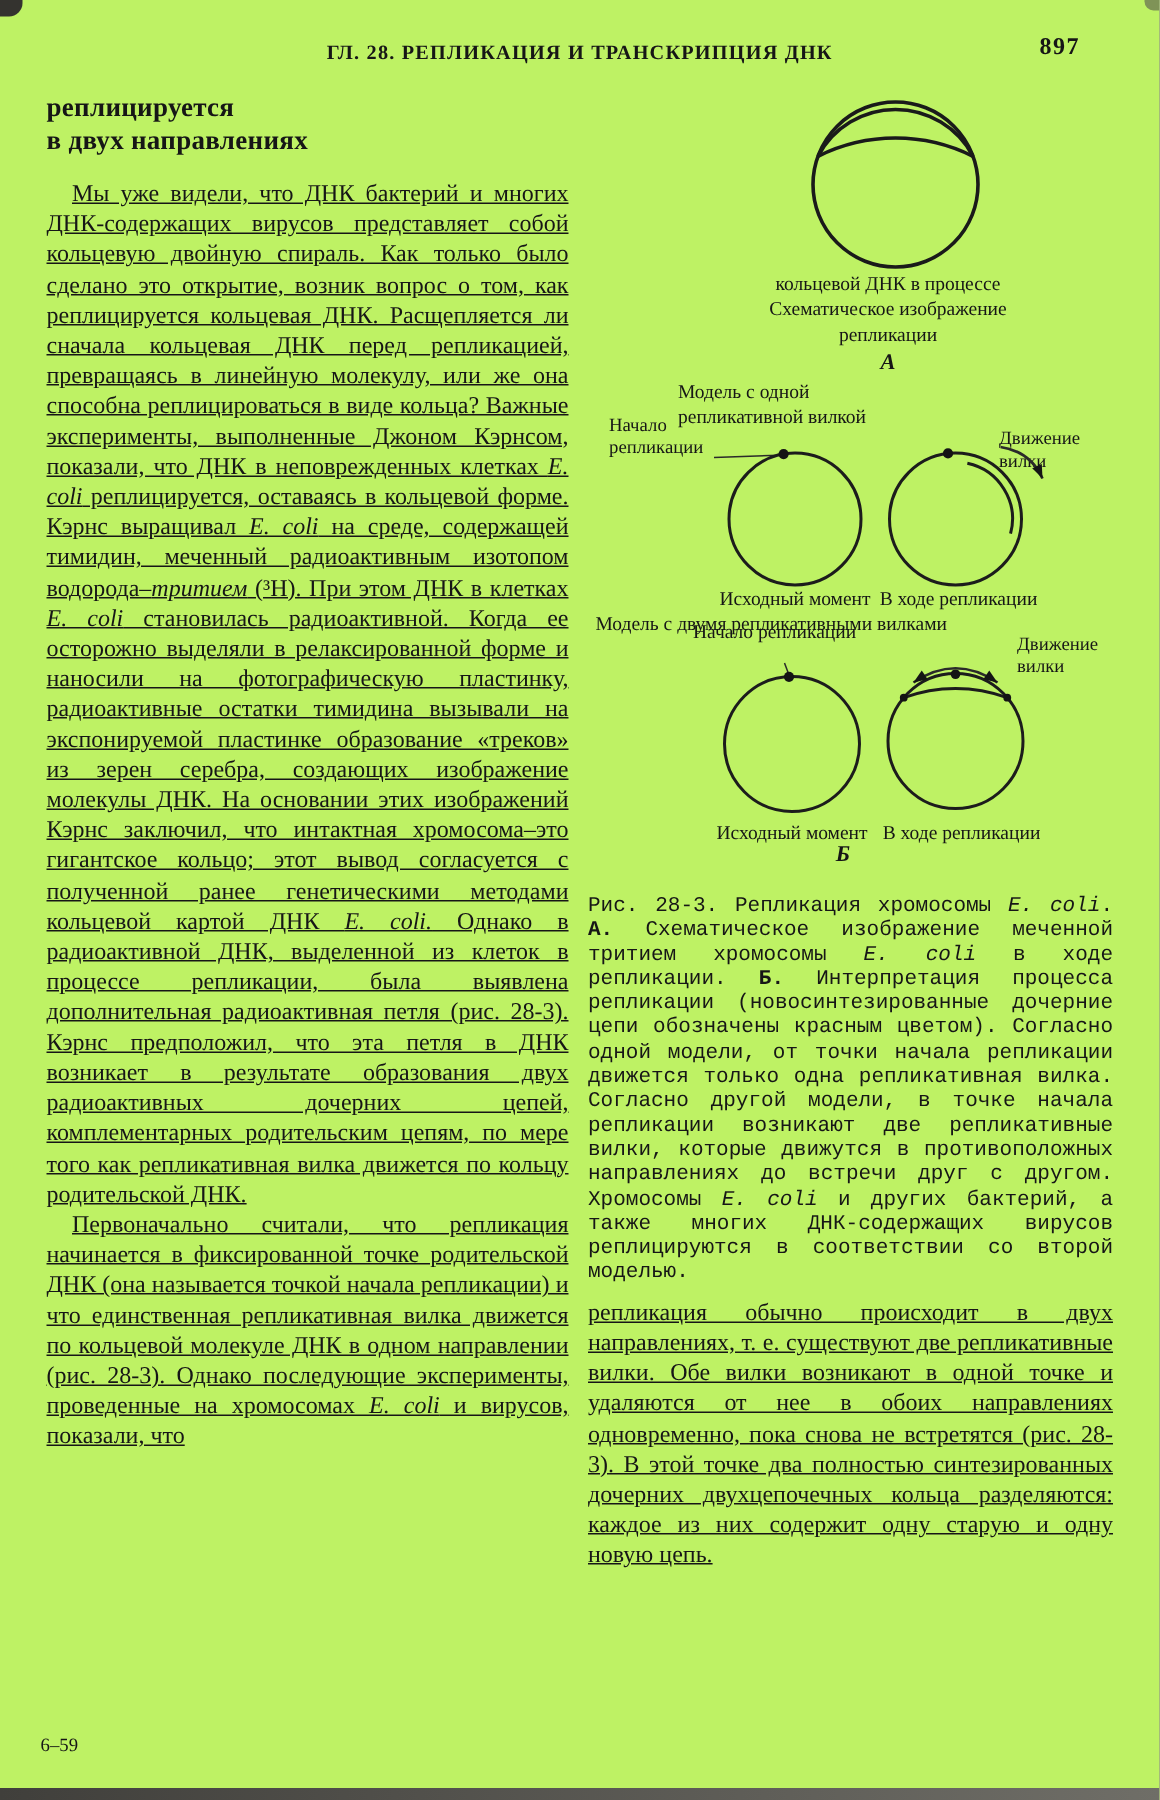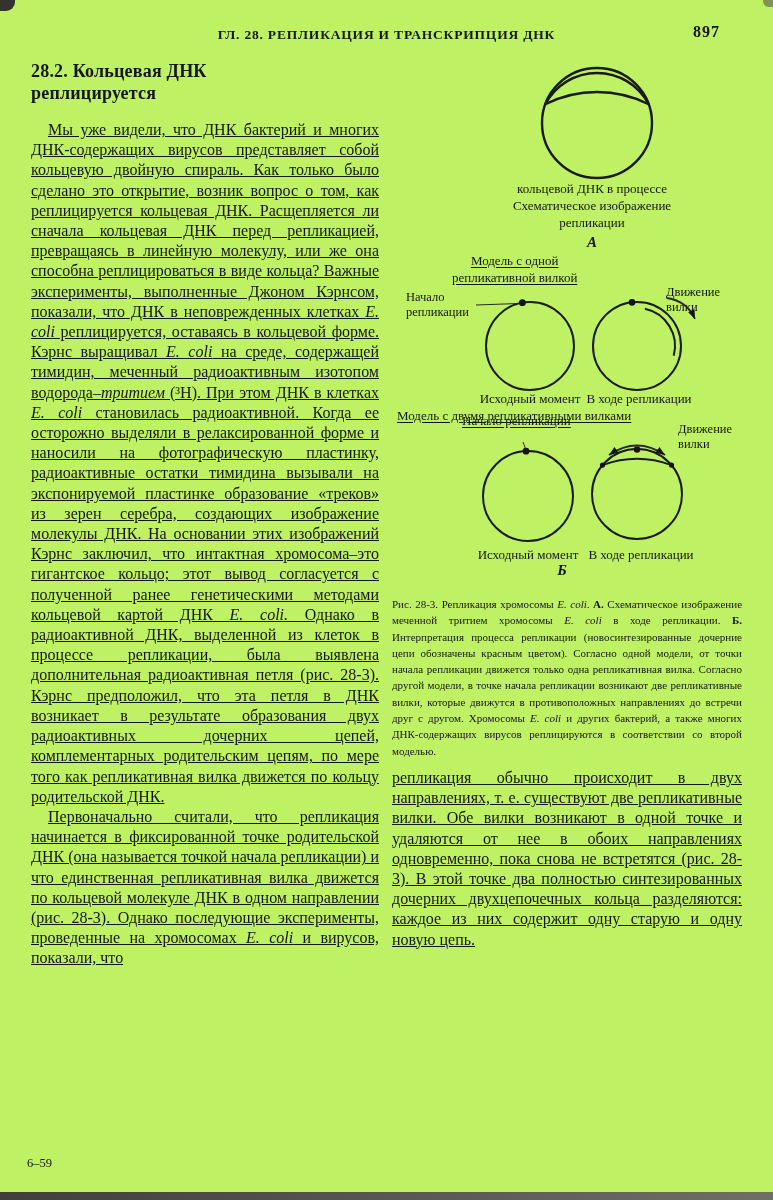--- a/index.html
+++ b/index.html
@@ -18,24 +18,24 @@
   .body-text { font-size: 16px; line-height: 20.2px; text-align: justify;
     hyphens: auto; text-decoration: underline; -webkit-hyphens: auto; }
   .col-left .body-text { margin-top: 16px; }
   .para-indent { text-indent: 17px; }
   .body-text p { margin: 0; }
 
   .col-right { position: absolute; left: 392px; top: 56px; width: 350px; }
   .fig-diagrams { position: relative; height: 540px; font-size: 13px; line-height: 17px; }
   .abs { position: absolute; }
   .ctr { text-align: center; }
-  .und { text-decoration: underline; text-underline-offset: 2px; text-align: center; }
+  .und { text-underline-offset: 2px; }
   .fig-label-letter { font-style: italic; font-weight: bold; font-size: 15px; }
   .small-label { font-size: 12.5px; line-height: 14.5px; }
-  .fig-caption { font-size: 11px; line-height: 16.3px; text-align: justify; hyphens: auto; -webkit-hyphens: auto; }
+  .fig-caption { font-size: 14px; line-height: 16.3px; text-align: justify; hyphens: auto; font-family: Liberation Mono, monospace; -webkit-hyphens: auto; }
   .col-right .body-text { margin-top: 9px; }
 
   svg { display: block; overflow: visible; }
   .stroke { stroke: #1c1c1c; stroke-width: 2; fill: none; }
   .stroke-thick { stroke: #1a1a1a; stroke-width: 2.4; fill: none; }
   .thin { stroke: #2a2a2a; stroke-width: 1; fill: none; }
   .dot { fill: #141414; stroke: none; }
   .arrowhead { fill: #141414; stroke: none; }
 
   .it { font-style: italic; }
@@ -54,22 +54,22 @@
 
 <div class="page">
   <div class="corner-tl"></div>
   <div class="corner-tr"></div>
 
   <div class="running-head">ГЛ. 28. РЕПЛИКАЦИЯ И ТРАНСКРИПЦИЯ ДНК</div>
   <div class="page-num">897</div>
 
   <div class="col-left">
     <div class="sec-heading">
-      <div>28.2. Кольцевая ДНК</div>
       <div>реплицируется</div>
+      <div>в двух направлениях</div>
     </div>
     <div class="body-text">
       <p class="para-indent"><span>Мы уже видели, что ДНК бактерий и многих ДНК-содержащих вирусов представляет собой кольцевую двойную спираль. Как только было сделано это открытие, возник вопрос о том, как реплицируется кольцевая ДНК. Расщепляется ли сначала кольцевая ДНК перед репликацией, превращаясь в линейную молекулу, или же она способна реплицироваться в виде кольца? Важные эксперименты, выполненные Джоном Кэрнсом, показали, что ДНК в неповрежденных клетках </span><span class="it">E. coli</span><span> реплицируется, оставаясь в кольцевой форме. Кэрнс выращивал </span><span class="it">E. coli</span><span> на среде, содержащей тимидин, меченный радиоактивным изотопом водорода–</span><span class="it">тритием</span><span> (³H). При этом ДНК в клетках </span><span class="it">E. coli</span><span> становилась радиоактивной. Когда ее осторожно выделяли в релаксированной форме и наносили на фотографическую пластинку, радиоактивные остатки тимидина вызывали на экспонируемой пластинке образование «треков» из зерен серебра, создающих изображение молекулы ДНК. На основании этих изображений Кэрнс заключил, что интактная хромосома–это гигантское кольцо; этот вывод согласуется с полученной ранее генетическими методами кольцевой картой ДНК </span><span class="it">E. coli.</span><span> Однако в радиоактивной ДНК, выделенной из клеток в процессе репликации, была выявлена дополнительная радиоактивная петля (рис. 28-3). Кэрнс предположил, что эта петля в ДНК возникает в результате образования двух радиоактивных дочерних цепей, комплементарных родительским цепям, по мере того как репликативная вилка движется по кольцу родительской ДНК.</span></p>
       <p class="para-indent"><span>Первоначально считали, что репликация начинается в фиксированной точке родительской ДНК (она называется точкой начала репликации) и что единственная репликативная вилка движется по кольцевой молекуле ДНК в одном направлении (рис. 28-3). Однако последующие эксперименты, проведенные на хромосомах </span><span class="it">E. coli</span><span> и вирусов, показали, что</span></p>
     </div>
   </div>
 
   <div class="col-right">
     <div class="fig-diagrams">
 
@@ -82,21 +82,21 @@
         <div>кольцевой ДНК в процессе</div>
         <div>Схематическое изображение</div>
         <div>репликации</div>
       </div>
       <div class="abs ctr fig-label-letter" style="left:40px; top:178px; width:320px">А</div>
 
       <div class="abs" style="left:60px; top:196px">
         <div class="und">Модель с одной</div>
         <div class="und">репликативной вилкой</div>
       </div>
-      <div class="abs small-label" style="left:14px; top:234px">
+      <div class="abs small-label" style="left:14px; top:220px">
         <div>Начало</div>
         <div>репликации</div>
       </div>
       <div class="abs small-label" style="left:274px; top:229px">
         <div>Движение</div>
         <div>вилки</div>
       </div>
       <svg class="abs" style="left:76px; top:240px" width="245" height="100" viewBox="0 0 245 100">
         <line class="thin" x1="8" y1="9" x2="51" y2="7.5"></line>
         <circle class="stroke" cx="62" cy="50" r="44"></circle>

